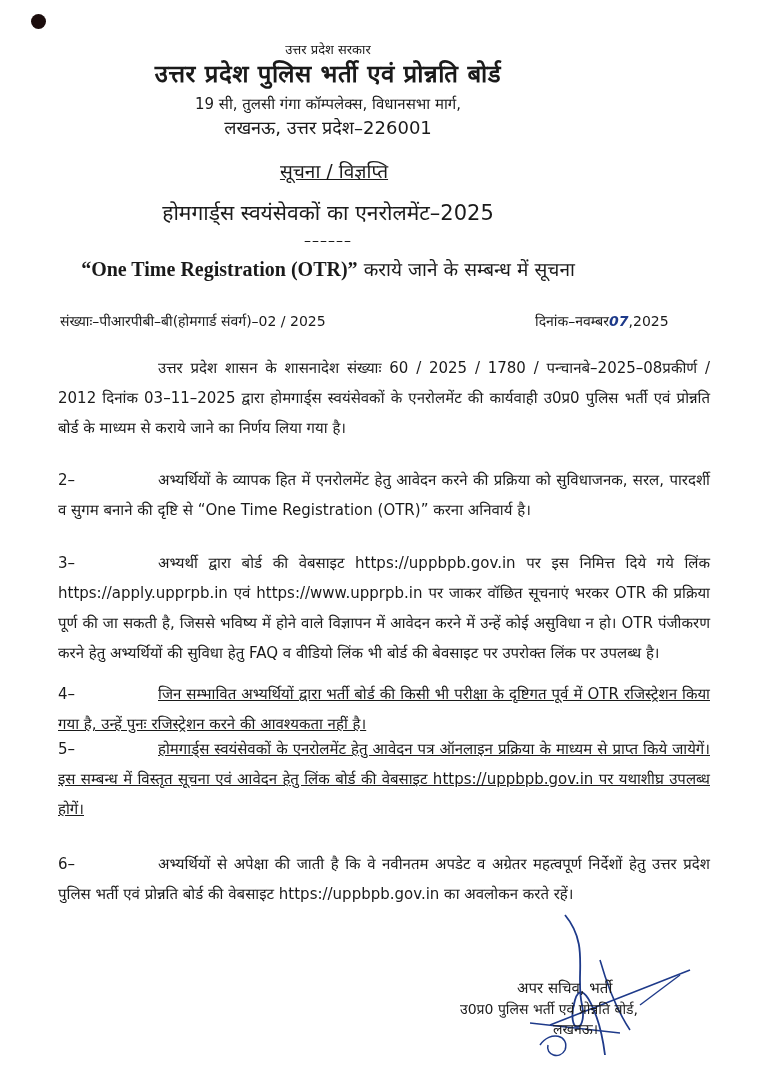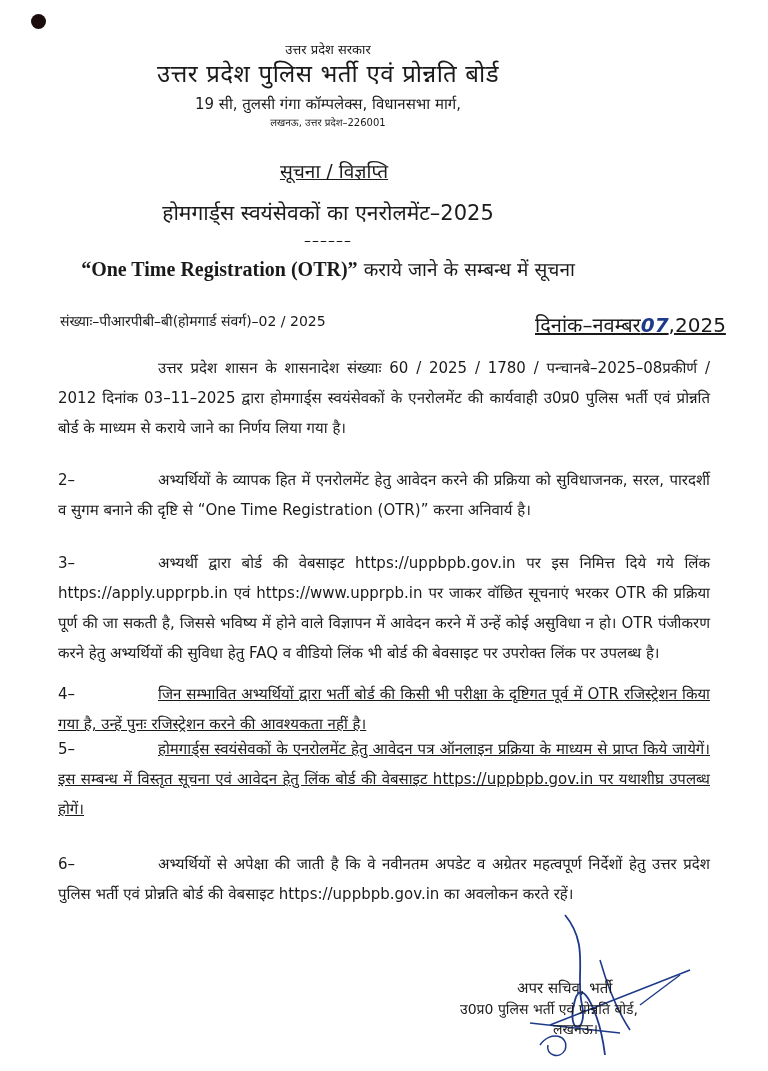--- a/index.html
+++ b/index.html
@@ -3,31 +3,31 @@
 <meta charset="utf-8">
 <style>
   html, body { margin: 0; padding: 0; }
   body {
     width: 768px; height: 1071px; background: #ffffff; color: #1a1a1a;
     font-family: "DejaVu Sans", sans-serif; position: relative; overflow: hidden;
   }
   .dot { position: absolute; left: 31px; top: 14px; width: 15px; height: 15px; border-radius: 50%; background: #1b0d0d; }
   .center { position: absolute; left: 0; width: 656px; text-align: center; white-space: nowrap; }
   .gov { top: 40px; font-size: 13px; }
-  .board { top: 56px; font-size: 24px; font-weight: normal; letter-spacing: 0.5px; }
+  .board { top: 56px; font-size: 24px; font-weight: bold; letter-spacing: 0.5px; }
   .addr1 { top: 93px; font-size: 15px; }
-  .addr2 { top: 115px; font-size: 10px; }
+  .addr2 { top: 115px; font-size: 18px; }
   .notice { top: 158px; font-size: 19px; }
   .notice span { text-decoration: underline; margin-left: 12px; }
   .title { top: 198px; font-size: 21px; }
   .dashes { top: 232px; font-size: 14px; letter-spacing: 1px; }
   .otr { top: 256px; font-size: 20px; font-weight: bold; font-family: "Liberation Serif", serif; }
   .otr .hi { font-family: "DejaVu Sans", sans-serif; font-weight: normal; font-size: 19px; }
   .ref { position: absolute; top: 311px; left: 60px; font-size: 14px; white-space: nowrap; }
-  .date { position: absolute; top: 311px; left: 535px; font-size: 20px; white-space: nowrap; text-decoration: underline; }
+  .date { position: absolute; top: 311px; left: 535px; font-size: 14px; white-space: nowrap; }
   .date .hand { color: #1e3a8a; font-style: italic; font-weight: bold; }
   .para {
     position: absolute; left: 58px; width: 652px; font-size: 15px; line-height: 30px;
     text-align: justify; font-family: "DejaVu Sans", sans-serif;
   }
   .para .num { display: inline-block; width: 100px; }
   .para .indent { display: inline-block; width: 100px; }
   .p1 { top: 353px; }
   .p2 { top: 465px; }
   .p3 { top: 548px; }

